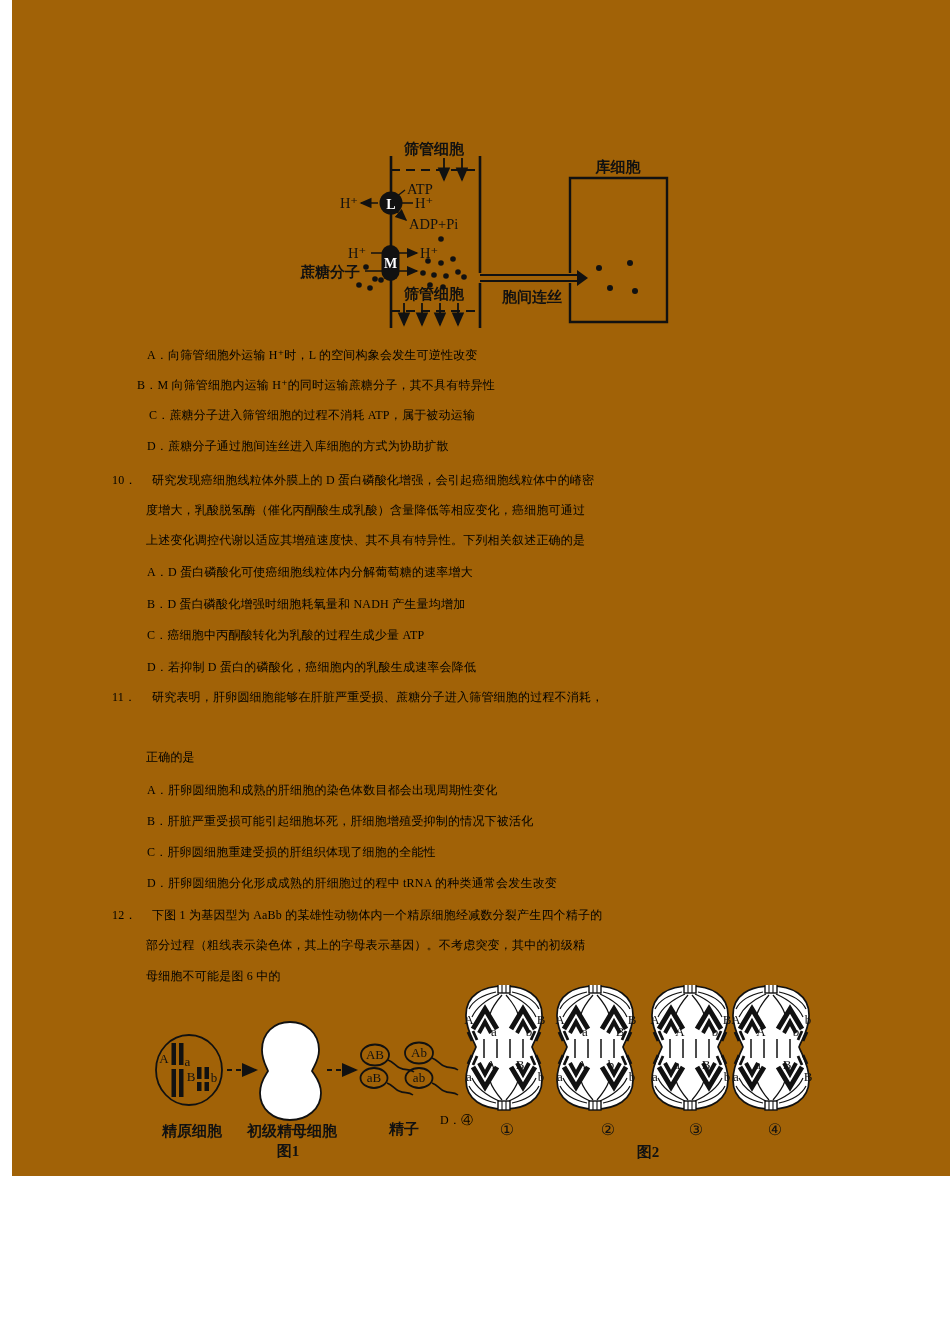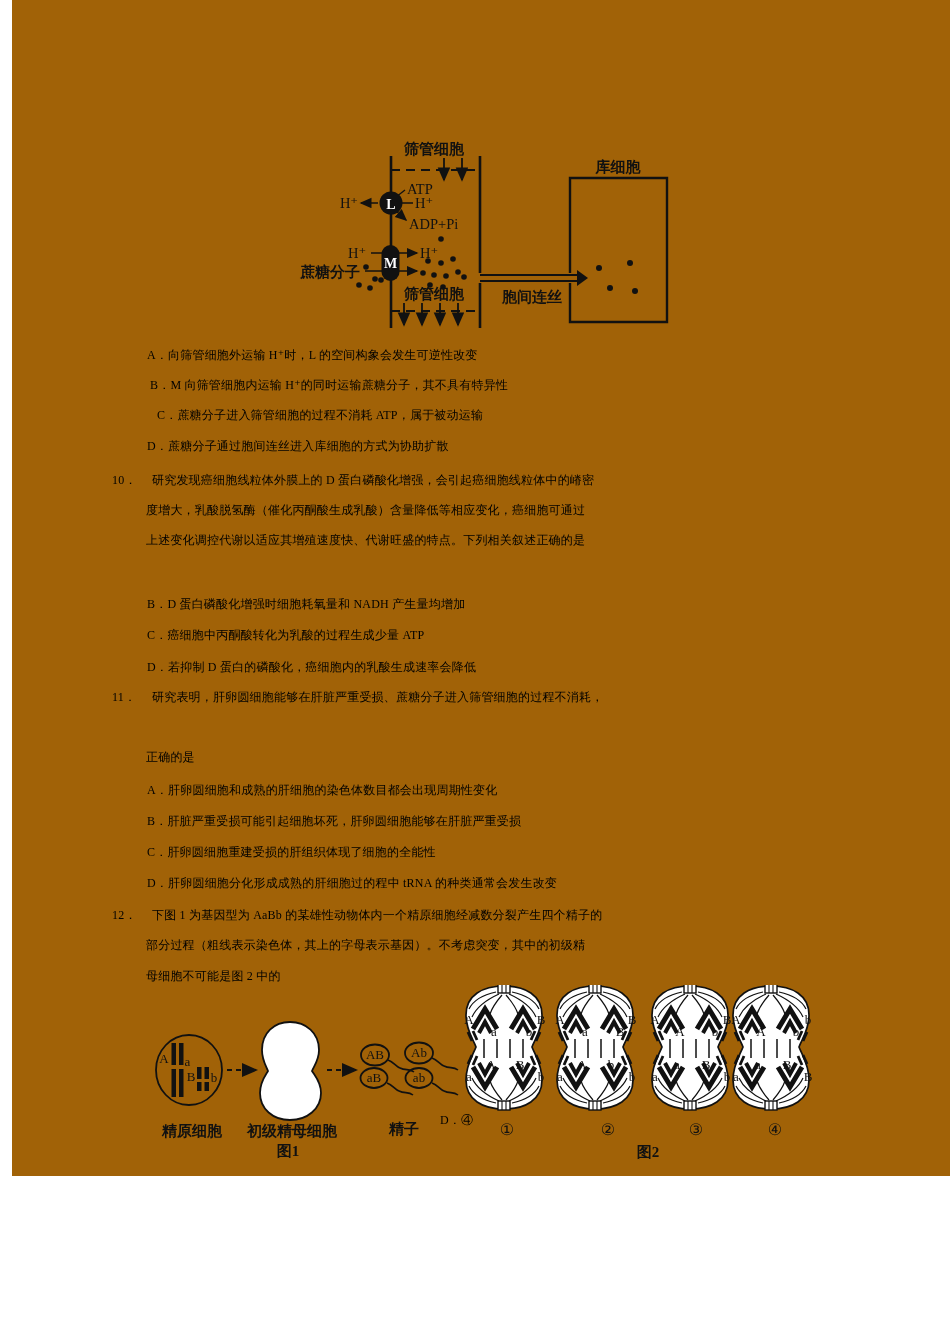--- a/index.html
+++ b/index.html
@@ -94,44 +94,45 @@
         <circle cx="343" cy="159" r="3"></circle>
     </g>
 
     <line x1="188" y1="143" x2="285" y2="143" stroke="#111" stroke-width="1.8"></line>
     <line x1="188" y1="149" x2="285" y2="149" stroke="#111" stroke-width="1.8"></line>
     <polygon points="285,138 296,146 285,154" fill="#111"></polygon>
     <text class="blab" x="240" y="170" text-anchor="middle">胞间连丝</text>
   </svg>
 
   <div class="ln" style="left:135px;top:341px">A．向筛管细胞外运输 H⁺时，L 的空间构象会发生可逆性改变</div>
-  <div class="ln" style="left:138px;top:371px">B．M 向筛管细胞内运输 H⁺的同时运输蔗糖分子，其不具有特异性</div>
-  <div class="ln" style="left:145px;top:401px">C．蔗糖分子进入筛管细胞的过程不消耗 ATP，属于被动运输</div>
+  <div class="ln" style="left:125px;top:371px">B．M 向筛管细胞内运输 H⁺的同时运输蔗糖分子，其不具有特异性</div>
+  <div class="ln" style="left:137px;top:401px">C．蔗糖分子进入筛管细胞的过程不消耗 ATP，属于被动运输</div>
   <div class="ln" style="left:135px;top:432px">D．蔗糖分子通过胞间连丝进入库细胞的方式为协助扩散</div>
 
   <div class="ln" style="left:100px;top:466px">10．</div>
   <div class="ln" style="left:140px;top:466px">研究发现癌细胞线粒体外膜上的 D 蛋白磷酸化增强，会引起癌细胞线粒体中的嵴密</div>
   <div class="ln" style="left:134px;top:496px">度增大，乳酸脱氢酶（催化丙酮酸生成乳酸）含量降低等相应变化，癌细胞可通过</div>
-  <div class="ln" style="left:134px;top:526px">上述变化调控代谢以适应其增殖速度快、代谢旺盛的特点。下列相关叙述正确的是</div>
+  <div class="ln" style="left:134px;top:526px">上述变化调控代谢以适应其增殖速度快、其不具有特异性。下列相关叙述正确的是</div>
+  <div class="ln" style="left:135px;top:558px">A．D 蛋白磷酸化可使癌细胞线粒体内分解葡萄糖的速率增大</div>
   <div class="ln" style="left:135px;top:590px">B．D 蛋白磷酸化增强时细胞耗氧量和 NADH 产生量均增加</div>
   <div class="ln" style="left:135px;top:621px">C．癌细胞中丙酮酸转化为乳酸的过程生成少量 ATP</div>
   <div class="ln" style="left:135px;top:653px">D．若抑制 D 蛋白的磷酸化，癌细胞内的乳酸生成速率会降低</div>
 
   <div class="ln" style="left:100px;top:683px">11．</div>
   <div class="ln" style="left:140px;top:683px">研究表明，肝卵圆细胞能够在肝脏严重受损、蔗糖分子进入筛管细胞的过程不消耗，</div>
   <div class="ln" style="left:134px;top:743px">正确的是</div>
   <div class="ln" style="left:135px;top:776px">A．肝卵圆细胞和成熟的肝细胞的染色体数目都会出现周期性变化</div>
-  <div class="ln" style="left:135px;top:807px">B．肝脏严重受损可能引起细胞坏死，肝卵圆细胞能够在肝脏严重受损</div>
+  <div class="ln" style="left:135px;top:807px">B．肝脏严重受损可能引起细胞坏死，肝细胞增殖受抑制的情况下被活化</div>
   <div class="ln" style="left:135px;top:838px">C．肝卵圆细胞重建受损的肝组织体现了细胞的全能性</div>
   <div class="ln" style="left:135px;top:869px">D．肝卵圆细胞分化形成成熟的肝细胞过的程中 tRNA 的种类通常会发生改变</div>
 
   <div class="ln" style="left:100px;top:901px">12．</div>
   <div class="ln" style="left:140px;top:901px">下图 1 为基因型为 AaBb 的某雄性动物体内一个精原细胞经减数分裂产生四个精子的</div>
   <div class="ln" style="left:134px;top:931px">部分过程（粗线表示染色体，其上的字母表示基因）。不考虑突变，其中的初级精</div>
-  <div class="ln" style="left:134px;top:962px">母细胞不可能是图 2 中的</div>
+  <div class="ln" style="left:134px;top:962px">母细胞不可能是图 6 中的</div>
 
   <svg class="fig" style="left:140px;top:1008px" width="325" height="155" viewBox="0 0 325 155">
     <defs>
       <marker id="ah2" markerWidth="9" markerHeight="8" refX="7" refY="3.5" orient="auto">
         <path d="M0,0 L8,3.5 L0,7 Z" fill="#111"></path>
       </marker>
     </defs>
 
     <ellipse cx="37" cy="62" rx="33" ry="35" fill="none" stroke="#111" stroke-width="1.8"></ellipse>
     <g fill="#111">

